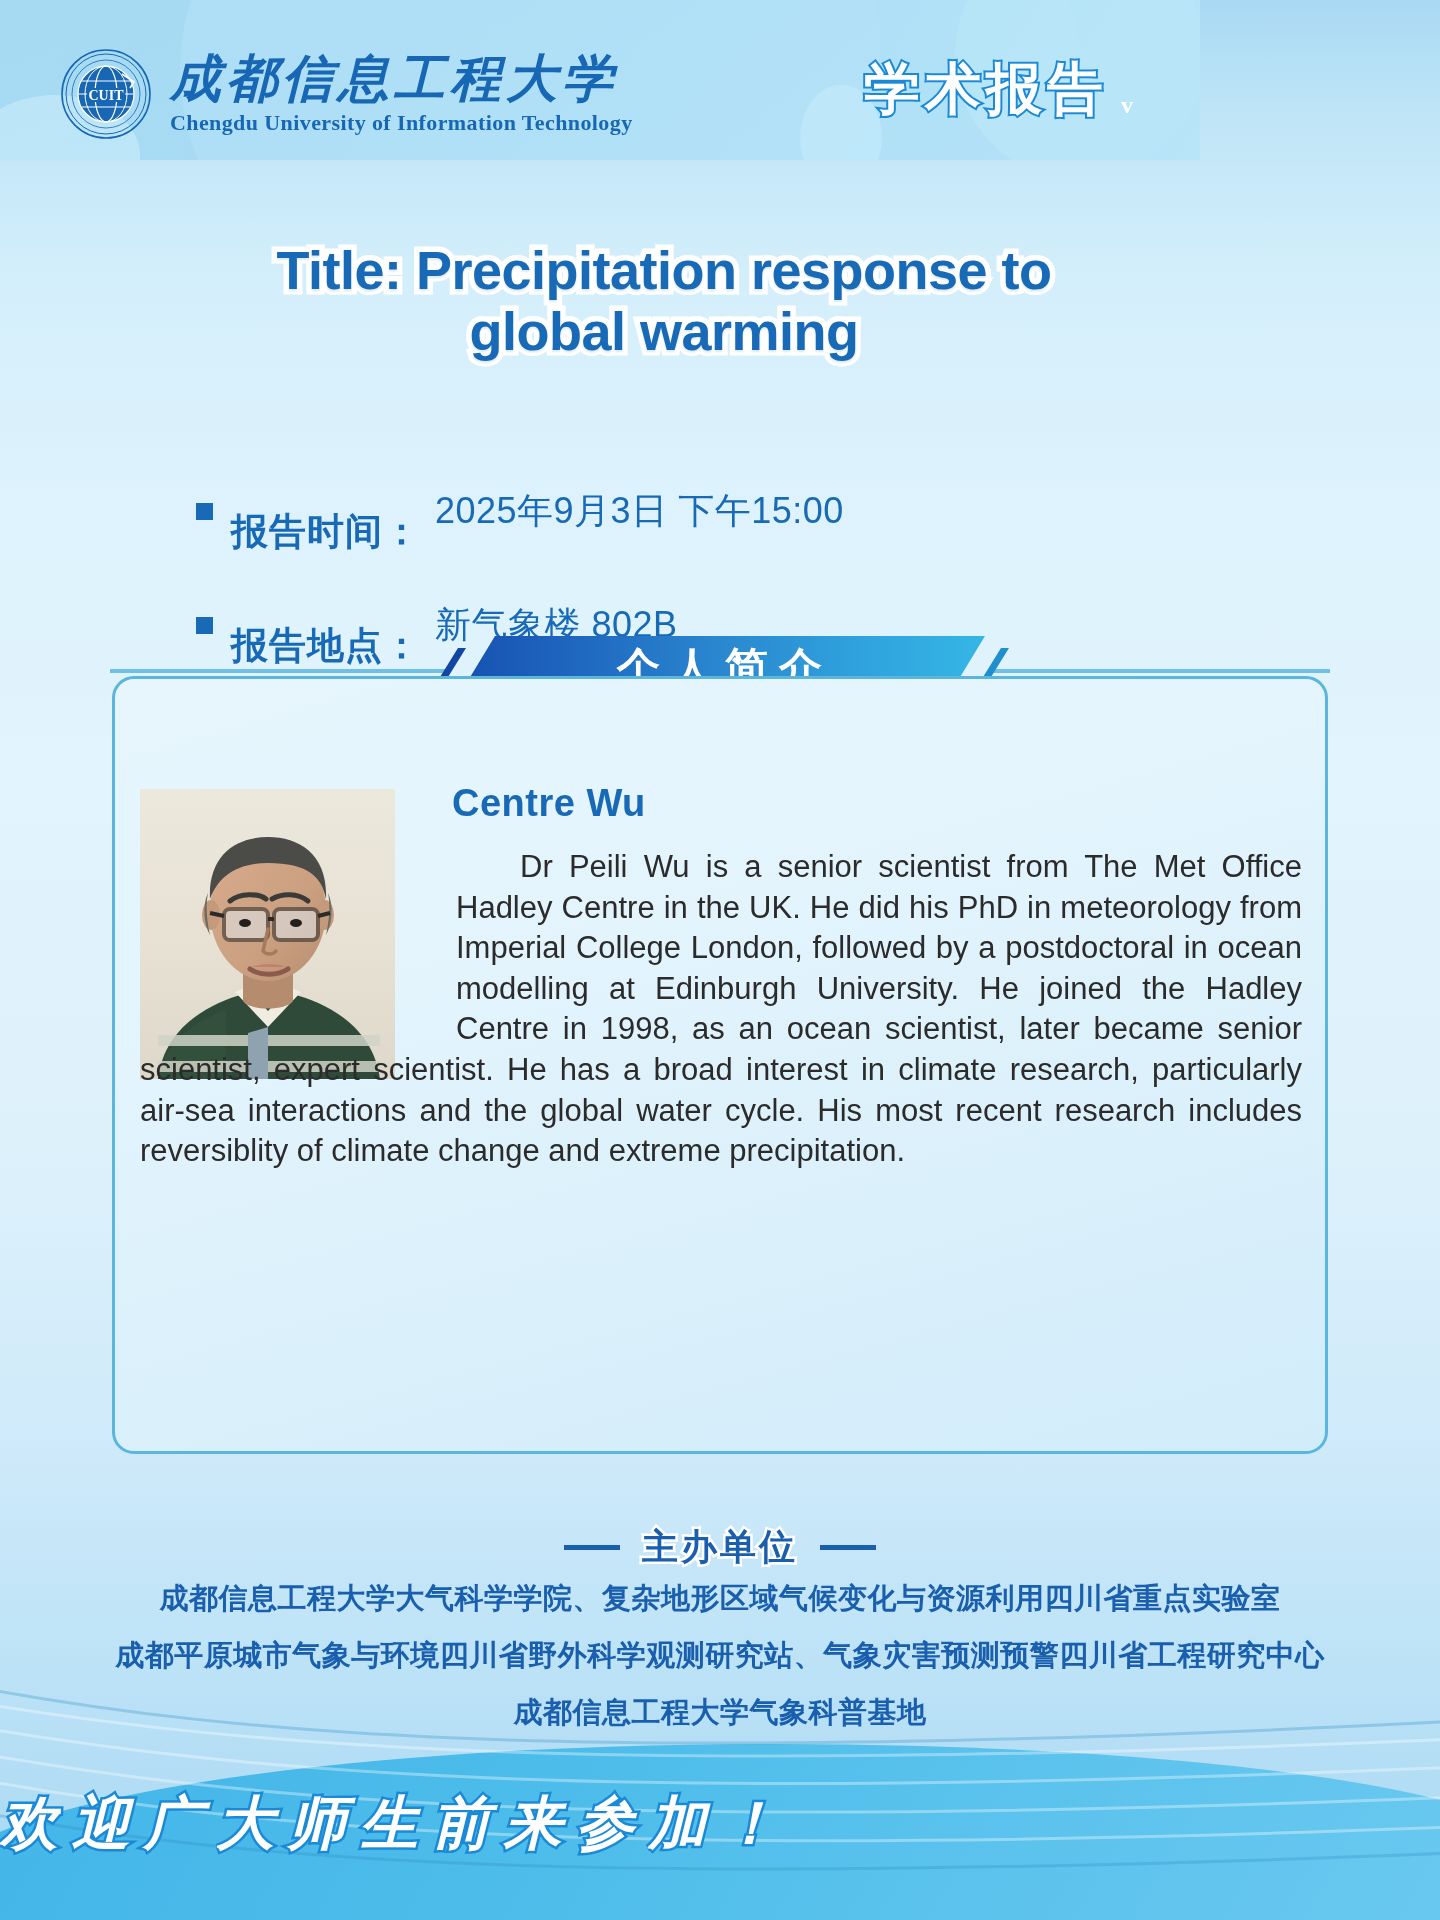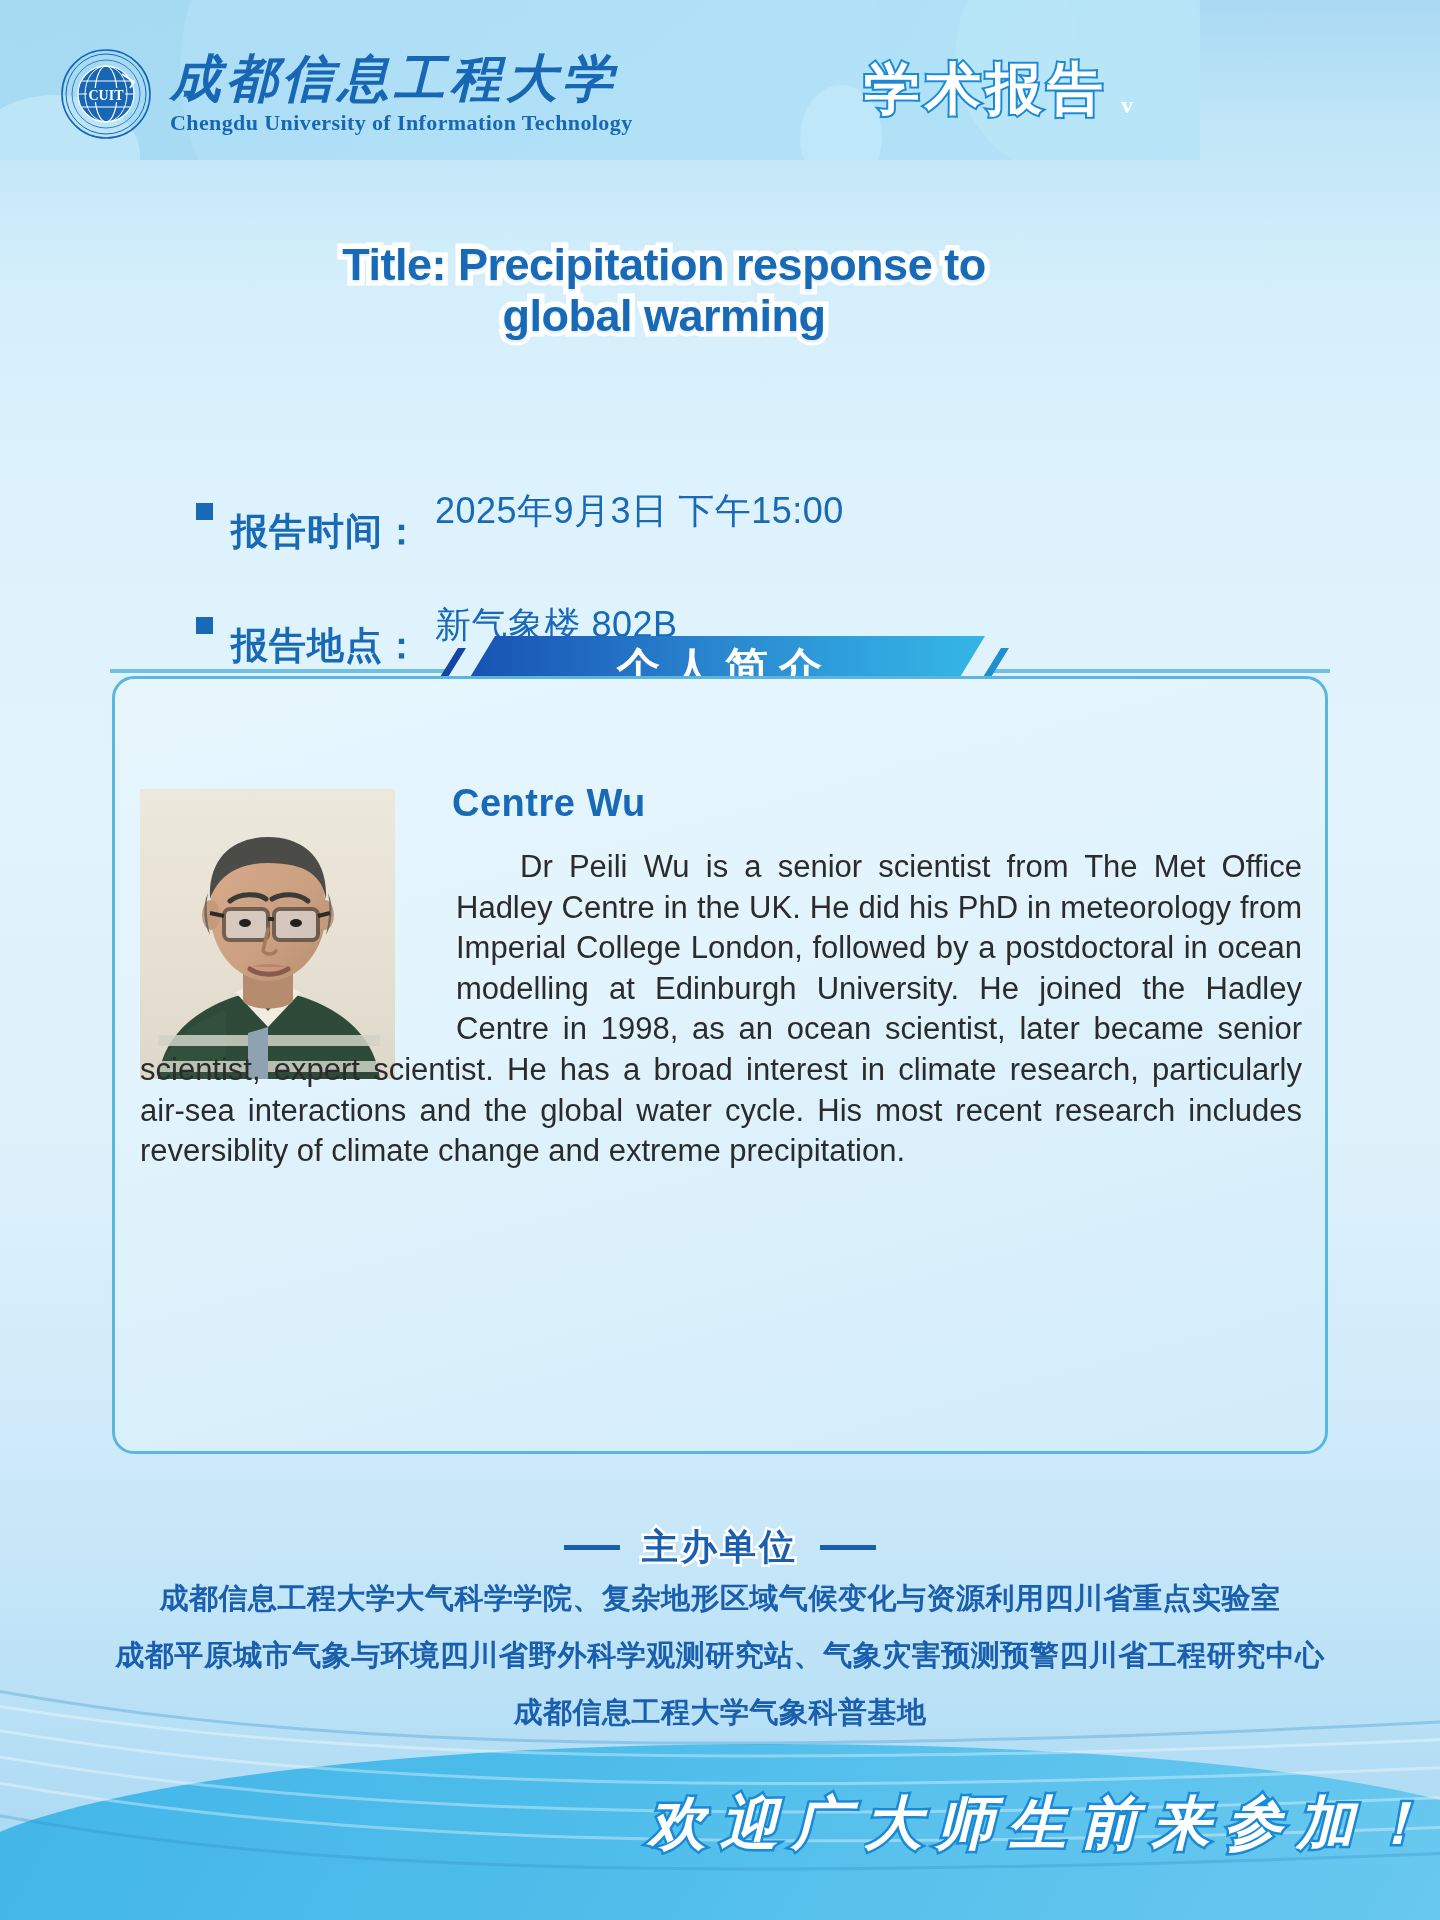--- a/index.html
+++ b/index.html
@@ -70,21 +70,21 @@
     position:absolute;right:56px;top:88px;width:34px;height:34px;
     border-radius:50%;color:#ffffff;font-size:24px;font-weight:700;
     display:flex;align-items:center;justify-content:center;
     font-family:"Liberation Serif",serif;
   }
 
   
   .title{
     position:absolute;left:0;top:240px;width:1328px;text-align:center;
     font-family:"Liberation Sans","DejaVu Sans",sans-serif;
-    font-size:45px;font-weight:700;line-height:1.13;
+    font-size:54px;font-weight:700;line-height:1.13;
     color:#1869b6;letter-spacing:-0.5px;
     -webkit-text-stroke:11px #ffffff;paint-order:stroke fill;
     text-shadow:0 2px 2px rgba(120,170,200,.25);
     padding:0 80px;box-sizing:border-box;
   }
 
   
   .info{
     position:absolute;left:196px;top:465px;
   }
@@ -189,21 +189,21 @@
   
   .footer{
     position:absolute;left:0;top:1680px;width:1440px;height:240px;overflow:hidden;
   }
   .foot-bg{
     position:absolute;left:-60px;top:64px;width:1600px;height:300px;
     background:linear-gradient(120deg,#42b5e8 0%,#4cbcea 35%,#5cc3ed 65%,#6ecaf0 100%);
     border-radius:52% 48% 0 0/140px 110px 0 0;
   }
   .welcome{
-    position:absolute;left:0;top:105px;width:1440px;text-align:right;
+    position:absolute;left:0;top:105px;width:1440px;text-align:left;
     font-family:"Liberation Serif","DejaVu Serif",serif;
     font-size:58px;font-weight:700;font-style:italic;color:#ffffff;
     letter-spacing:14px;
     -webkit-text-stroke:5px #1b8ad6;paint-order:stroke fill;
   }
 </style>
 </head>
 <body>
 
 <div class="poster">

